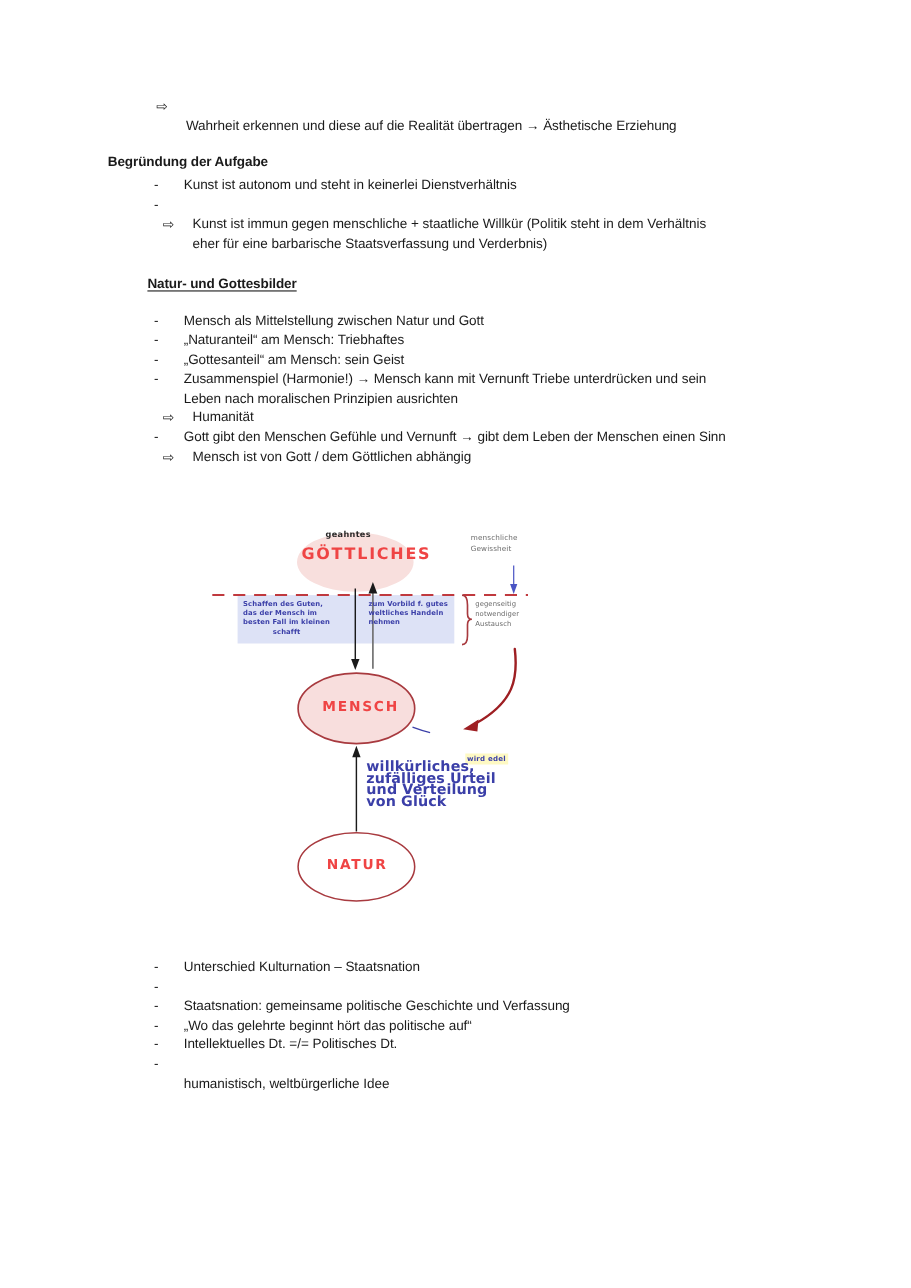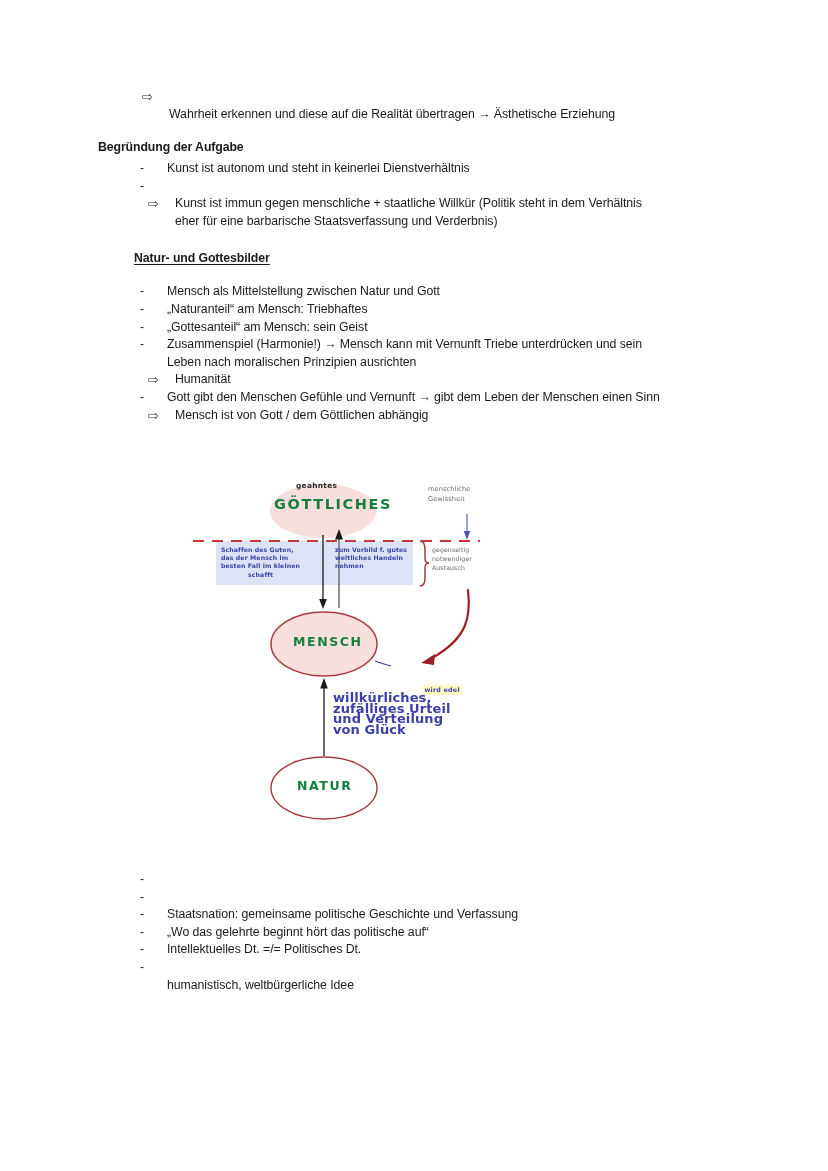--- a/index.html
+++ b/index.html
@@ -98,21 +98,21 @@
     font-weight: 600;
   }
   .hw-gray {
     color: #6b6b6b;
     font-size: 6.6px;
     line-height: 9.5px;
     letter-spacing: 0.1px;
   }
   .hw-node {
     font-family: "DejaVu Sans", sans-serif;
-    color: #15803d;
+    color: #ef4444;
     letter-spacing: 1.6px;
     font-weight: 600;
   }
   .hw-small-node {
     font-family: "DejaVu Sans", sans-serif;
     color: #2a2a2a;
     font-size: 7.4px;
     letter-spacing: 0.3px;
     font-weight: 600;
   }
@@ -266,20 +266,21 @@
 zufälliges Urteil
 und Verteilung
 von Glück</div>
   </div>
 
   <div class="content" style="top:853px;">
     <div class="spacer-18"></div>
 
     <div class="row lvl1">
       <span class="marker">-</span>
+      <span class="body">Unterschied Kulturnation – Staatsnation</span>
     </div>
     <div class="row lvl1">
       <span class="marker">-</span>
     </div>
     <div class="row lvl1">
       <span class="marker">-</span>
       <span class="body">Staatsnation: gemeinsame politische Geschichte und Verfassung</span>
     </div>
     <div class="row lvl1">
       <span class="marker">-</span>

